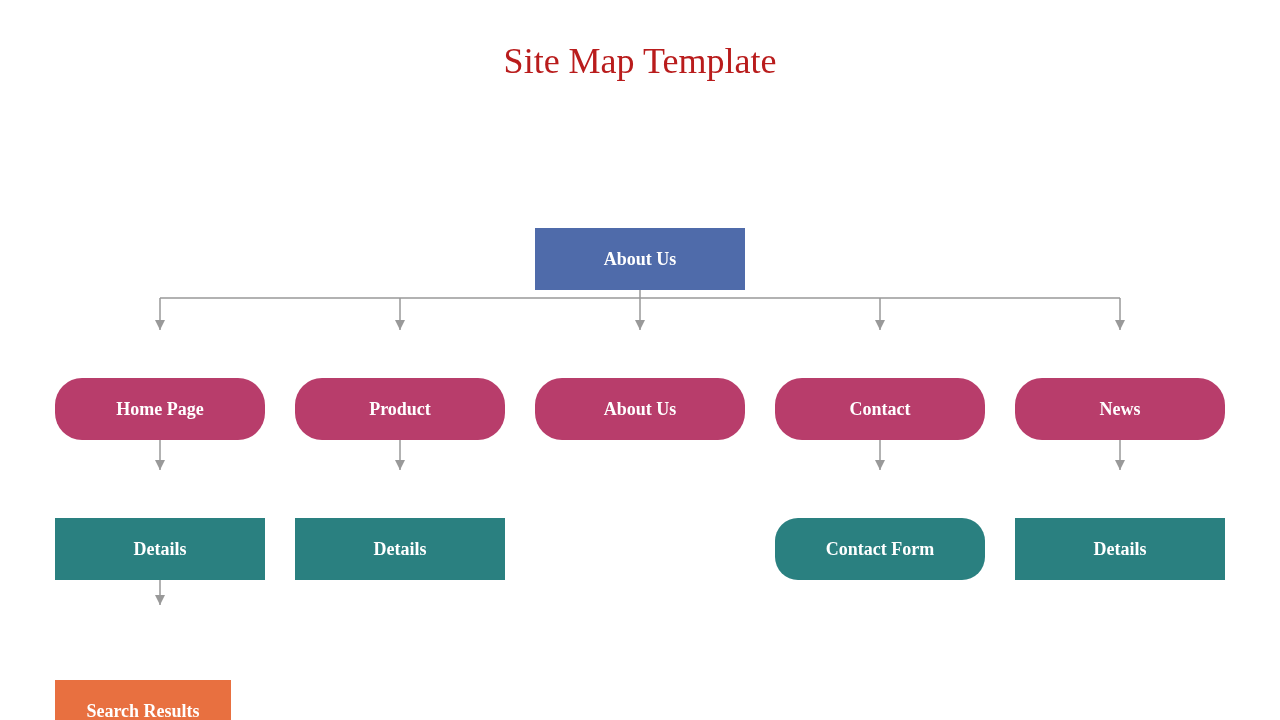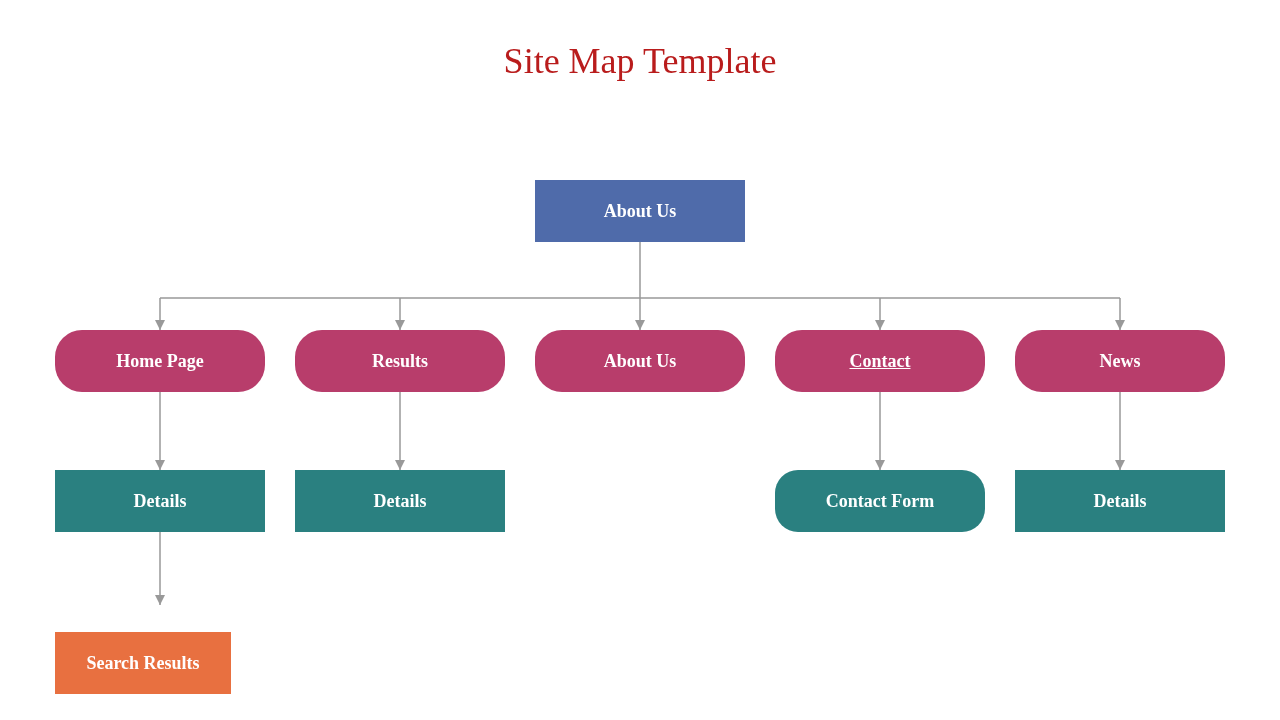--- a/index.html
+++ b/index.html
@@ -28,20 +28,21 @@
     }
     .node {
       display: flex;
       align-items: center;
       justify-content: center;
       font-weight: bold;
       font-size: 18px;
       color: #ffffff;
       text-align: center;
       padding: 20px 8px;
+      margin-top: 48px;
     }
     .node-root {
       background: #4f6baa;
       width: 210px;
       height: 62px;
     }
     .node-level1 {
       background: #b83d6b;
       width: 210px;
       height: 62px;
@@ -121,23 +122,23 @@
       <line x1="1120" y1="262" x2="1120" y2="340" stroke="#999" stroke-width="1.5"></line>
       <polygon points="1120,340 1115,330 1125,330" fill="#999"></polygon>
 
       <line x1="160" y1="402" x2="160" y2="475" stroke="#999" stroke-width="1.5"></line>
       <polygon points="160,475 155,465 165,465" fill="#999"></polygon>
     </svg>
 
     <div class="node-box node node-root" style="left:535px; top:50px; width:210px; height:62px;">About Us</div>
 
     <div class="node-box node node-level1" style="left:55px; top:200px; width:210px; height:62px;">Home Page</div>
-    <div class="node-box node node-level1" style="left:295px; top:200px; width:210px; height:62px;">Results</div>
+    <div class="node-box node node-level1" style="left:295px; top:200px; width:210px; height:62px;">Product</div>
     <div class="node-box node node-level1" style="left:535px; top:200px; width:210px; height:62px;">About Us</div>
-    <div class="node-box node node-level1" style="left:775px; top:200px; width:210px; height:62px;text-decoration:underline;">Contact</div>
+    <div class="node-box node node-level1" style="left:775px; top:200px; width:210px; height:62px;">Contact</div>
     <div class="node-box node node-level1" style="left:1015px; top:200px; width:210px; height:62px;">News</div>
 
     <div class="node-box node node-level2" style="left:55px; top:340px; width:210px; height:62px;">Details</div>
     <div class="node-box node node-level2" style="left:295px; top:340px; width:210px; height:62px;">Details</div>
     <div class="node-box node node-level2" style="left:775px; top:340px; width:210px; height:62px;border-radius:23px;">Contact Form</div>
     <div class="node-box node node-level2" style="left:1015px; top:340px; width:210px; height:62px;">Details</div>
 
     <div class="node-box node node-level3" style="left:55px; top:502px; width:176px; height:62px;">Search Results</div>
 
   </div>

